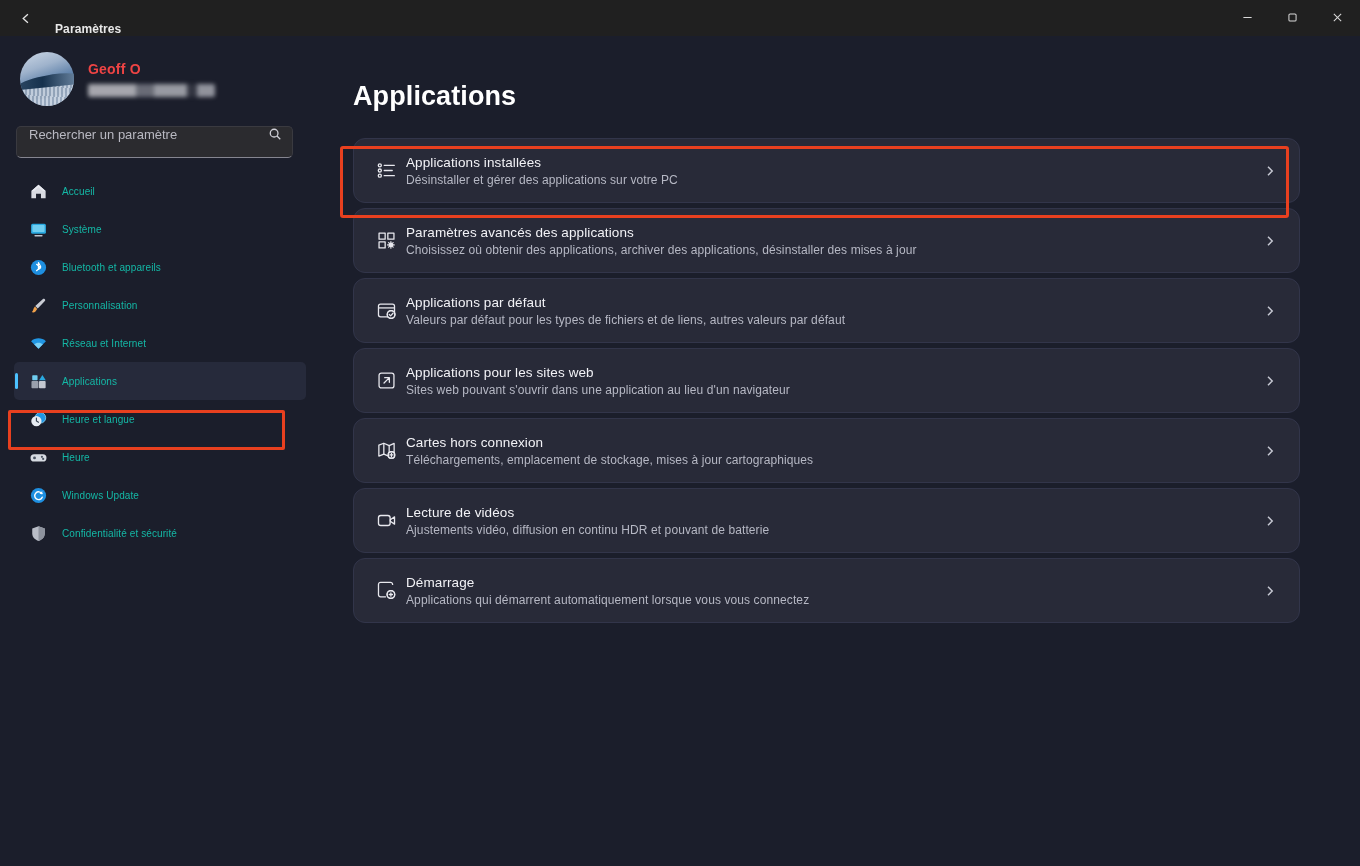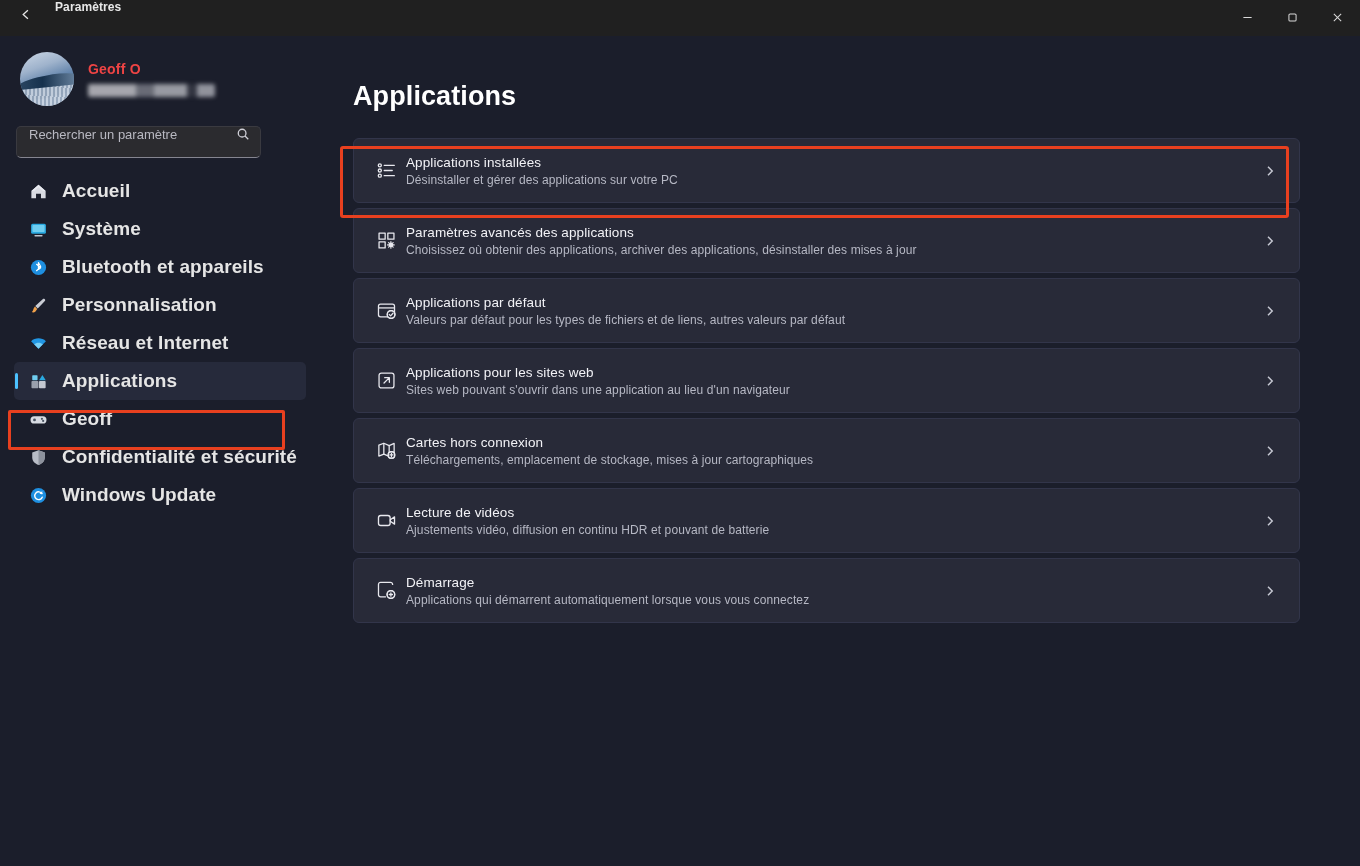--- a/index.html
+++ b/index.html
@@ -18,21 +18,21 @@
     background: #1b1e2b;
     display: flex;
     flex-direction: column;
   }
 
   
   .titlebar {
     height: 36px;
     background: #202020;
     display: flex;
-    align-items: flex-start;
+    align-items: flex-end;
     flex: 0 0 36px;
     position: relative;
     z-index: 5;
   }
   .back-btn {
     width: 40px; height: 32px;
     margin-left: 6px;
     display: flex; align-items: center; justify-content: center;
     border-radius: 4px;
     cursor: pointer;
@@ -112,21 +112,21 @@
       linear-gradient(90deg, rgba(205,205,210,.78) 0 38%, rgba(170,172,180,.55) 38% 52%, rgba(200,202,208,.72) 52% 78%, rgba(120,122,130,.25) 78% 86%, rgba(195,197,205,.7) 86% 100%);
     filter: blur(2.1px);
   }
 
   .search-wrap {
     margin: 10px 3px 14px 4px;
     position: relative;
     height: 32px;
   }
   .search-box {
-    width: 245px; height: 32px;
+    width: 277px; height: 32px;
     background: #2b2b2f;
     border: 1px solid #3a3a40;
     border-bottom: 1px solid #858590;
     border-radius: 5px;
     display: flex;
     align-items: center;
     padding: 0 10px 16px 12px;
     cursor: text;
   }
   .search-input {
@@ -156,21 +156,21 @@
   .nav-item.selected { background: #262a3b; }
   .nav-item.selected::before {
     content: "";
     position: absolute;
     left: 1px; top: 50%;
     transform: translateY(-50%);
     width: 3px; height: 16px;
     border-radius: 2px;
     background: #4cc2ff;
   }
-  .nav-label { font-size: 19px; color: #e5e5e5; letter-spacing: .1px; font-weight: bold; }
+  .nav-label { font-size: 10px; color: #14b8a6; letter-spacing: .1px; }
   .nav-ico { width: 20px; height: 20px; flex: 0 0 20px; display:flex; align-items:center; justify-content:center; }
   .nav-ico svg { width: 19px; height: 19px; display: block; }
 
   
   .hl-sidebar {
     position: absolute;
     left: 8px; top: 374px;
     width: 277px; height: 40px;
     border: 3px solid #e8401f;
     border-radius: 2px;
@@ -191,21 +191,21 @@
     font-weight: 700;
     color: #ffffff;
     margin: 45px 0 26px 0;
     letter-spacing: .1px;
   }
   .cards { display: flex; flex-direction: column; gap: 5px; }
   .card {
     height: 65px;
     background: #282a38;
     border: 1px solid #32354a;
-    border-radius: 6px;
+    border-radius: 12px;
     display: flex;
     align-items: center;
     padding: 0 16px 0 14px;
     cursor: pointer;
   }
   .card-ico {
     width: 36px; flex: 0 0 36px;
     display: flex; align-items: center; justify-content: center;
     color: #e8e8ee;
   }
@@ -354,53 +354,64 @@
                 <rect x="2.6" y="9.6" width="7.3" height="7.6" rx=".8" fill="#9aa0ad"></rect>
                 <rect x="10.5" y="9.6" width="7" height="7.6" rx=".8" fill="#c4c8d1"></rect>
                 <path d="M10.6 8.6 L14.1 3.1 L17.6 8.6 Z" fill="#2aa9e0"></path>
                 <rect x="3.4" y="3.4" width="5.6" height="5.3" rx=".7" fill="#6fcdf0"></rect>
               </svg>
           </span>
           <span class="nav-label">Applications</span>
         </div>
 
 
+        <div class="nav-item">
+          <span class="nav-ico">
+            <svg viewBox="0 0 20 20">
+                <circle cx="12" cy="8.2" r="5.6" fill="#2196e3"></circle>
+                <circle cx="12" cy="8.2" r="5.6" fill="none" stroke="#8fd6f5" stroke-width=".8"></circle>
+                <circle cx="7.8" cy="11.6" r="5.4" fill="#e7ecf2"></circle>
+                <path d="M7.8 8.4 V11.6 L10 12.9" stroke="#35404f" stroke-width="1.2" fill="none" stroke-linecap="round"></path>
+              </svg>
+          </span>
+          <span class="nav-label">Heure et langue</span>
+        </div>
 
         <div class="nav-item">
           <span class="nav-ico">
             <svg viewBox="0 0 20 20">
                 <rect x="1.6" y="6.6" width="16.8" height="7.6" rx="3.8" fill="#d7dbe2"></rect>
                 <circle cx="5.8" cy="10.4" r="1.5" fill="#4a5462"></circle>
                 <circle cx="13.6" cy="9.3" r="1.15" fill="#4a5462"></circle>
                 <circle cx="14.9" cy="11.5" r="1.15" fill="#4a5462"></circle>
               </svg>
           </span>
-          <span class="nav-label">Geoff</span>
-        </div>
-
-
-        <div class="nav-item">
-          <span class="nav-ico">
-            <svg viewBox="0 0 20 20">
-                <path d="M10 2.3 L16.6 4.8 V9.9 C16.6 13.8 13.7 16.6 10 17.8 C6.3 16.6 3.4 13.8 3.4 9.9 V4.8 Z" fill="#b9bdc7"></path>
-                <path d="M10 2.3 L16.6 4.8 V9.9 C16.6 13.8 13.7 16.6 10 17.8 Z" fill="#8d929d"></path>
-              </svg>
-          </span>
-          <span class="nav-label">Confidentialité et sécurité</span>
-        </div>
+          <span class="nav-label">Heure</span>
+        </div>
+
 
         <div class="nav-item">
           <span class="nav-ico">
             <svg viewBox="0 0 20 20">
                 <circle cx="10" cy="10" r="8" fill="#1e8fe0"></circle>
                 <path d="M13.6 8.1 A4.1 4.1 0 1 0 13.9 11.8" stroke="#ffffff" stroke-width="1.5" fill="none" stroke-linecap="round"></path>
                 <path d="M13.9 5.3 L14.1 8.5 L11 8.4 Z" fill="#ffffff"></path>
               </svg>
           </span>
           <span class="nav-label">Windows Update</span>
+        </div>
+
+        <div class="nav-item">
+          <span class="nav-ico">
+            <svg viewBox="0 0 20 20">
+                <path d="M10 2.3 L16.6 4.8 V9.9 C16.6 13.8 13.7 16.6 10 17.8 C6.3 16.6 3.4 13.8 3.4 9.9 V4.8 Z" fill="#b9bdc7"></path>
+                <path d="M10 2.3 L16.6 4.8 V9.9 C16.6 13.8 13.7 16.6 10 17.8 Z" fill="#8d929d"></path>
+              </svg>
+          </span>
+          <span class="nav-label">Confidentialité et sécurité</span>
         </div>
 
       </div>
 
       <div class="hl-sidebar"></div>
     </div>
 
     <div class="main">
       <h1 class="page-title">Applications</h1>
 

